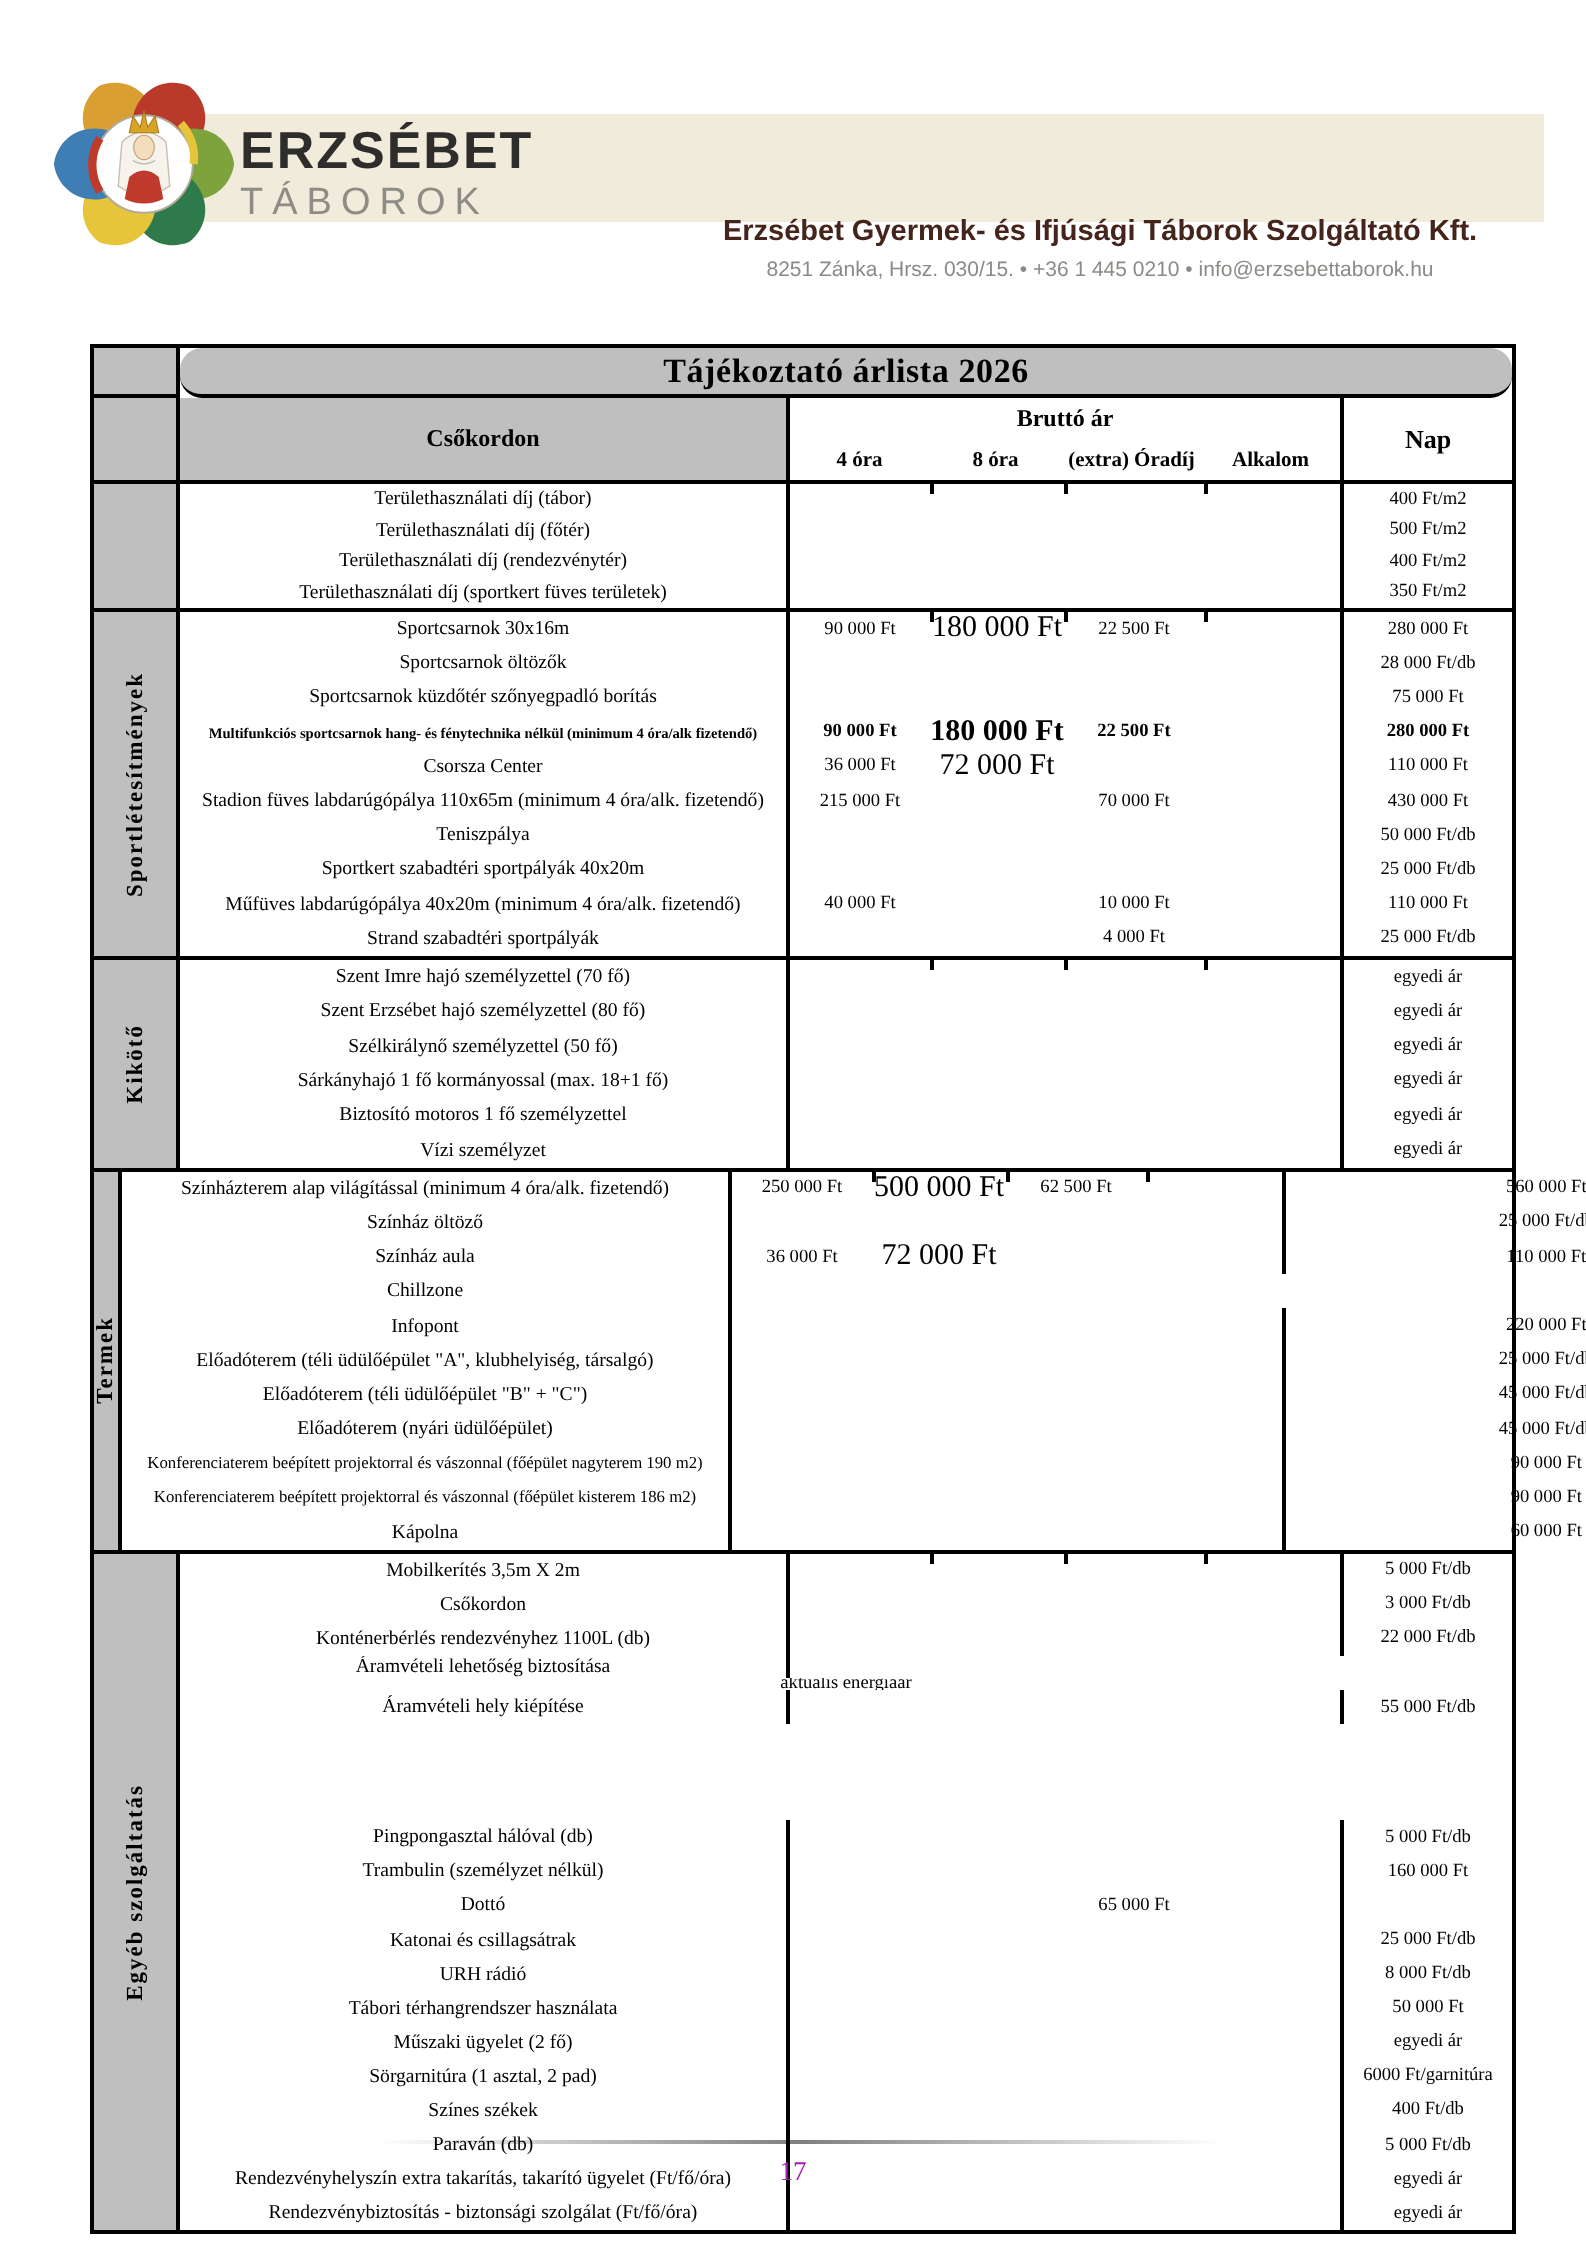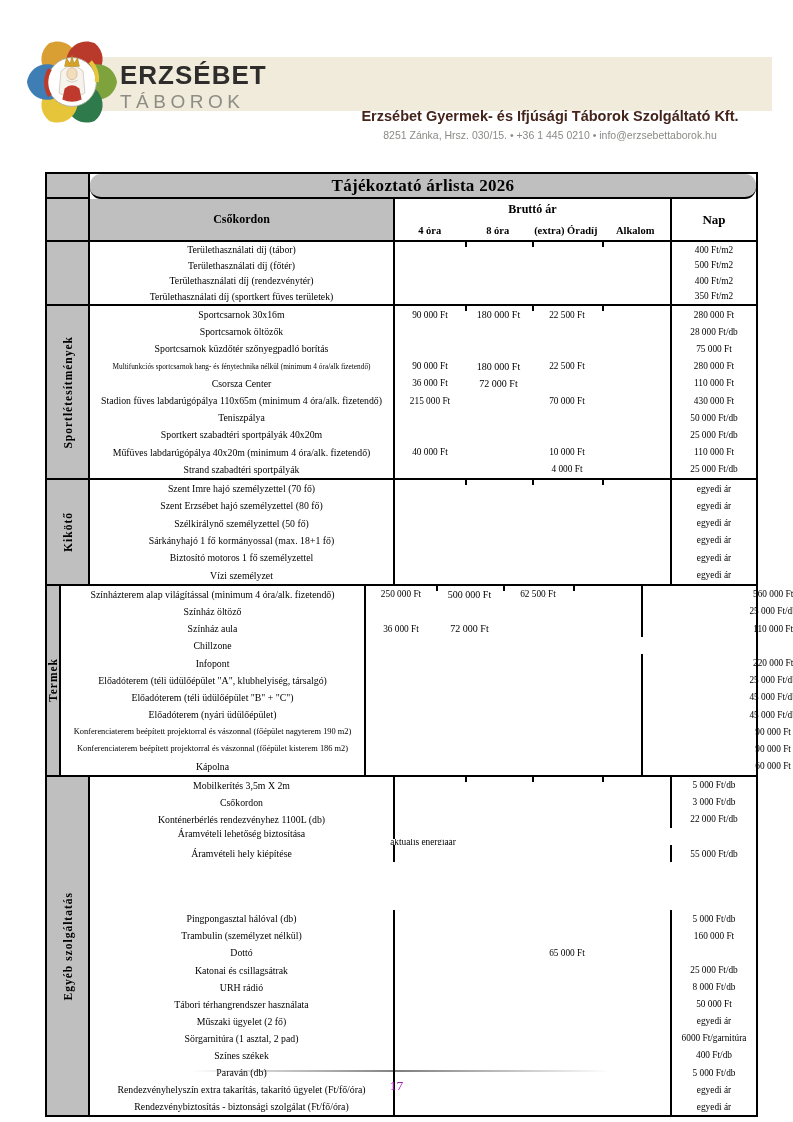--- a/index.html
+++ b/index.html
@@ -81,21 +81,21 @@
   .sec-label span{
     writing-mode:vertical-rl;transform:rotate(180deg);
     font-weight:bold;font-size:11.5px;letter-spacing:1px;white-space:nowrap;
   }
   .sec-rows{flex:1;position:relative;}
   .tick{position:absolute;top:0;width:2px;height:5px;background:var(--line);}
   .row{display:flex;}
   .cell{display:flex;align-items:center;justify-content:center;overflow:hidden;white-space:nowrap;}
   .c-name{width:305px;border-right:2px solid var(--line);font-size:9.8px;}
   .c-h4{width:70px;font-size:9.3px;}
-  .c-h8{width:67px;font-size:10px;}
+  .c-h8{width:67px;font-size:15px;}
   .c-extra{width:70px;font-size:9.3px;}
   .c-alk{width:70px;border-right:2px solid var(--line);font-size:9.3px;}
   .c-nap{flex:1;font-size:9.3px;}
 
   
   .foot-rule{
     position:absolute;left:190px;top:1070px;width:420px;height:2px;
     background:linear-gradient(to right, rgba(0,0,0,0), rgba(0,0,0,.5), rgba(0,0,0,0));
   }
   .page-num{
@@ -244,21 +244,21 @@
               <div class="cell c-nap">28 000 Ft/db</div>
             </div>
             <div class="row" style="height: 17.2px;">
               <div class="cell c-name">Sportcsarnok küzdőtér szőnyegpadló borítás</div>
               <div class="cell c-h4"></div>
               <div class="cell c-h8"></div>
               <div class="cell c-extra"></div>
               <div class="cell c-alk"></div>
               <div class="cell c-nap">75 000 Ft</div>
             </div>
-            <div class="row" style="height: 17.2px;">
+            <div class="row" style="height: 17.2px; font-weight: bold;">
               <div class="cell c-name" style="font-size: 7.3px;">Multifunkciós sportcsarnok hang- és fénytechnika nélkül (minimum 4 óra/alk fizetendő)</div>
               <div class="cell c-h4">90 000 Ft</div>
               <div class="cell c-h8">180 000 Ft</div>
               <div class="cell c-extra">22 500 Ft</div>
               <div class="cell c-alk"></div>
               <div class="cell c-nap">280 000 Ft</div>
             </div>
             <div class="row" style="height: 17.2px;">
               <div class="cell c-name">Csorsza Center</div>
               <div class="cell c-h4">36 000 Ft</div>

